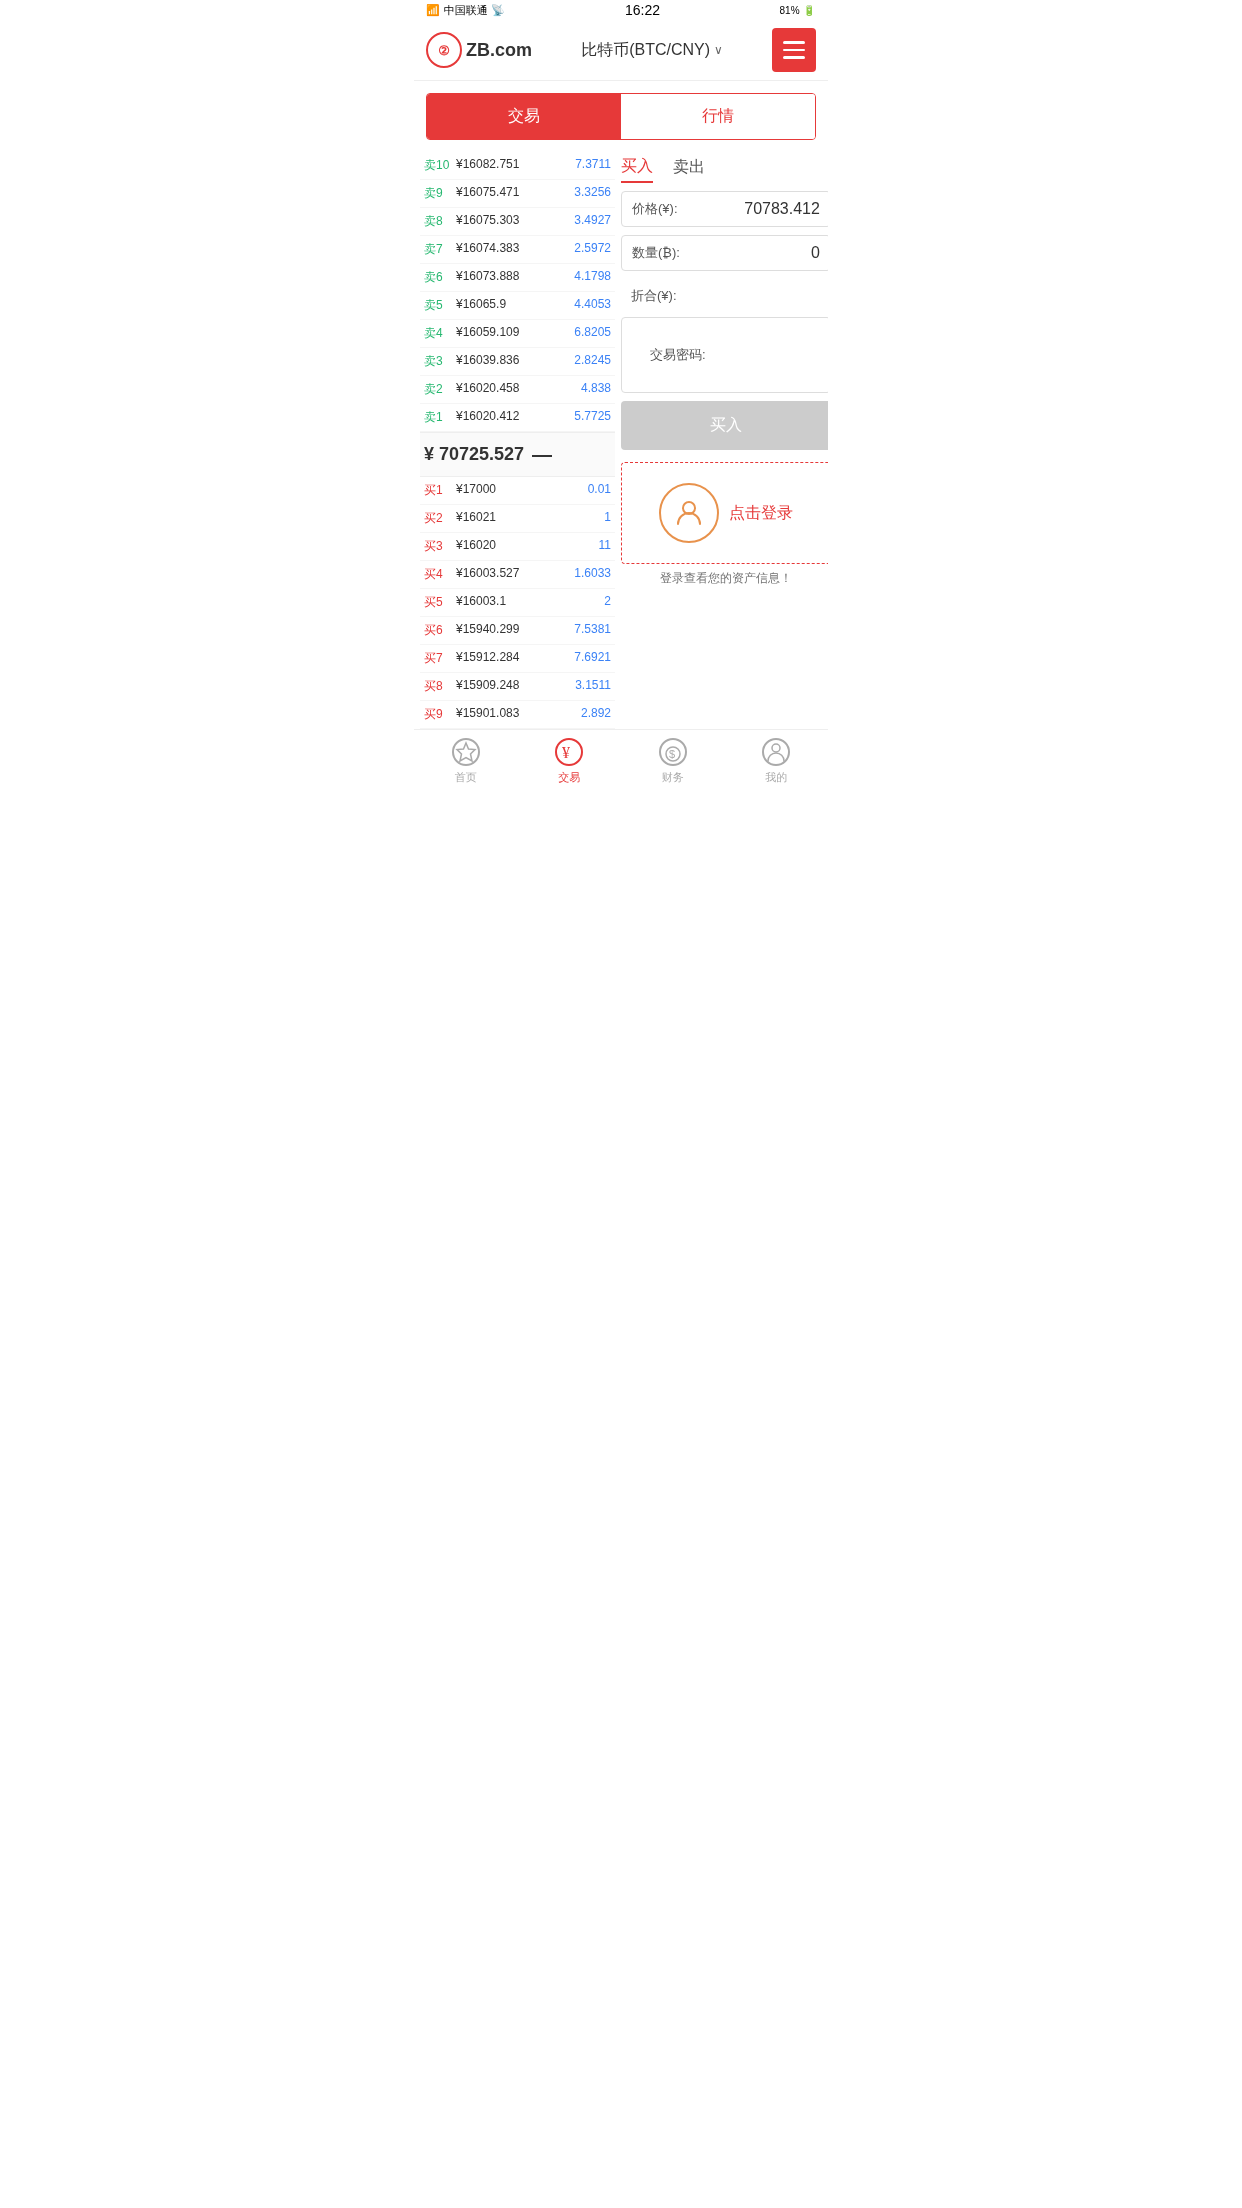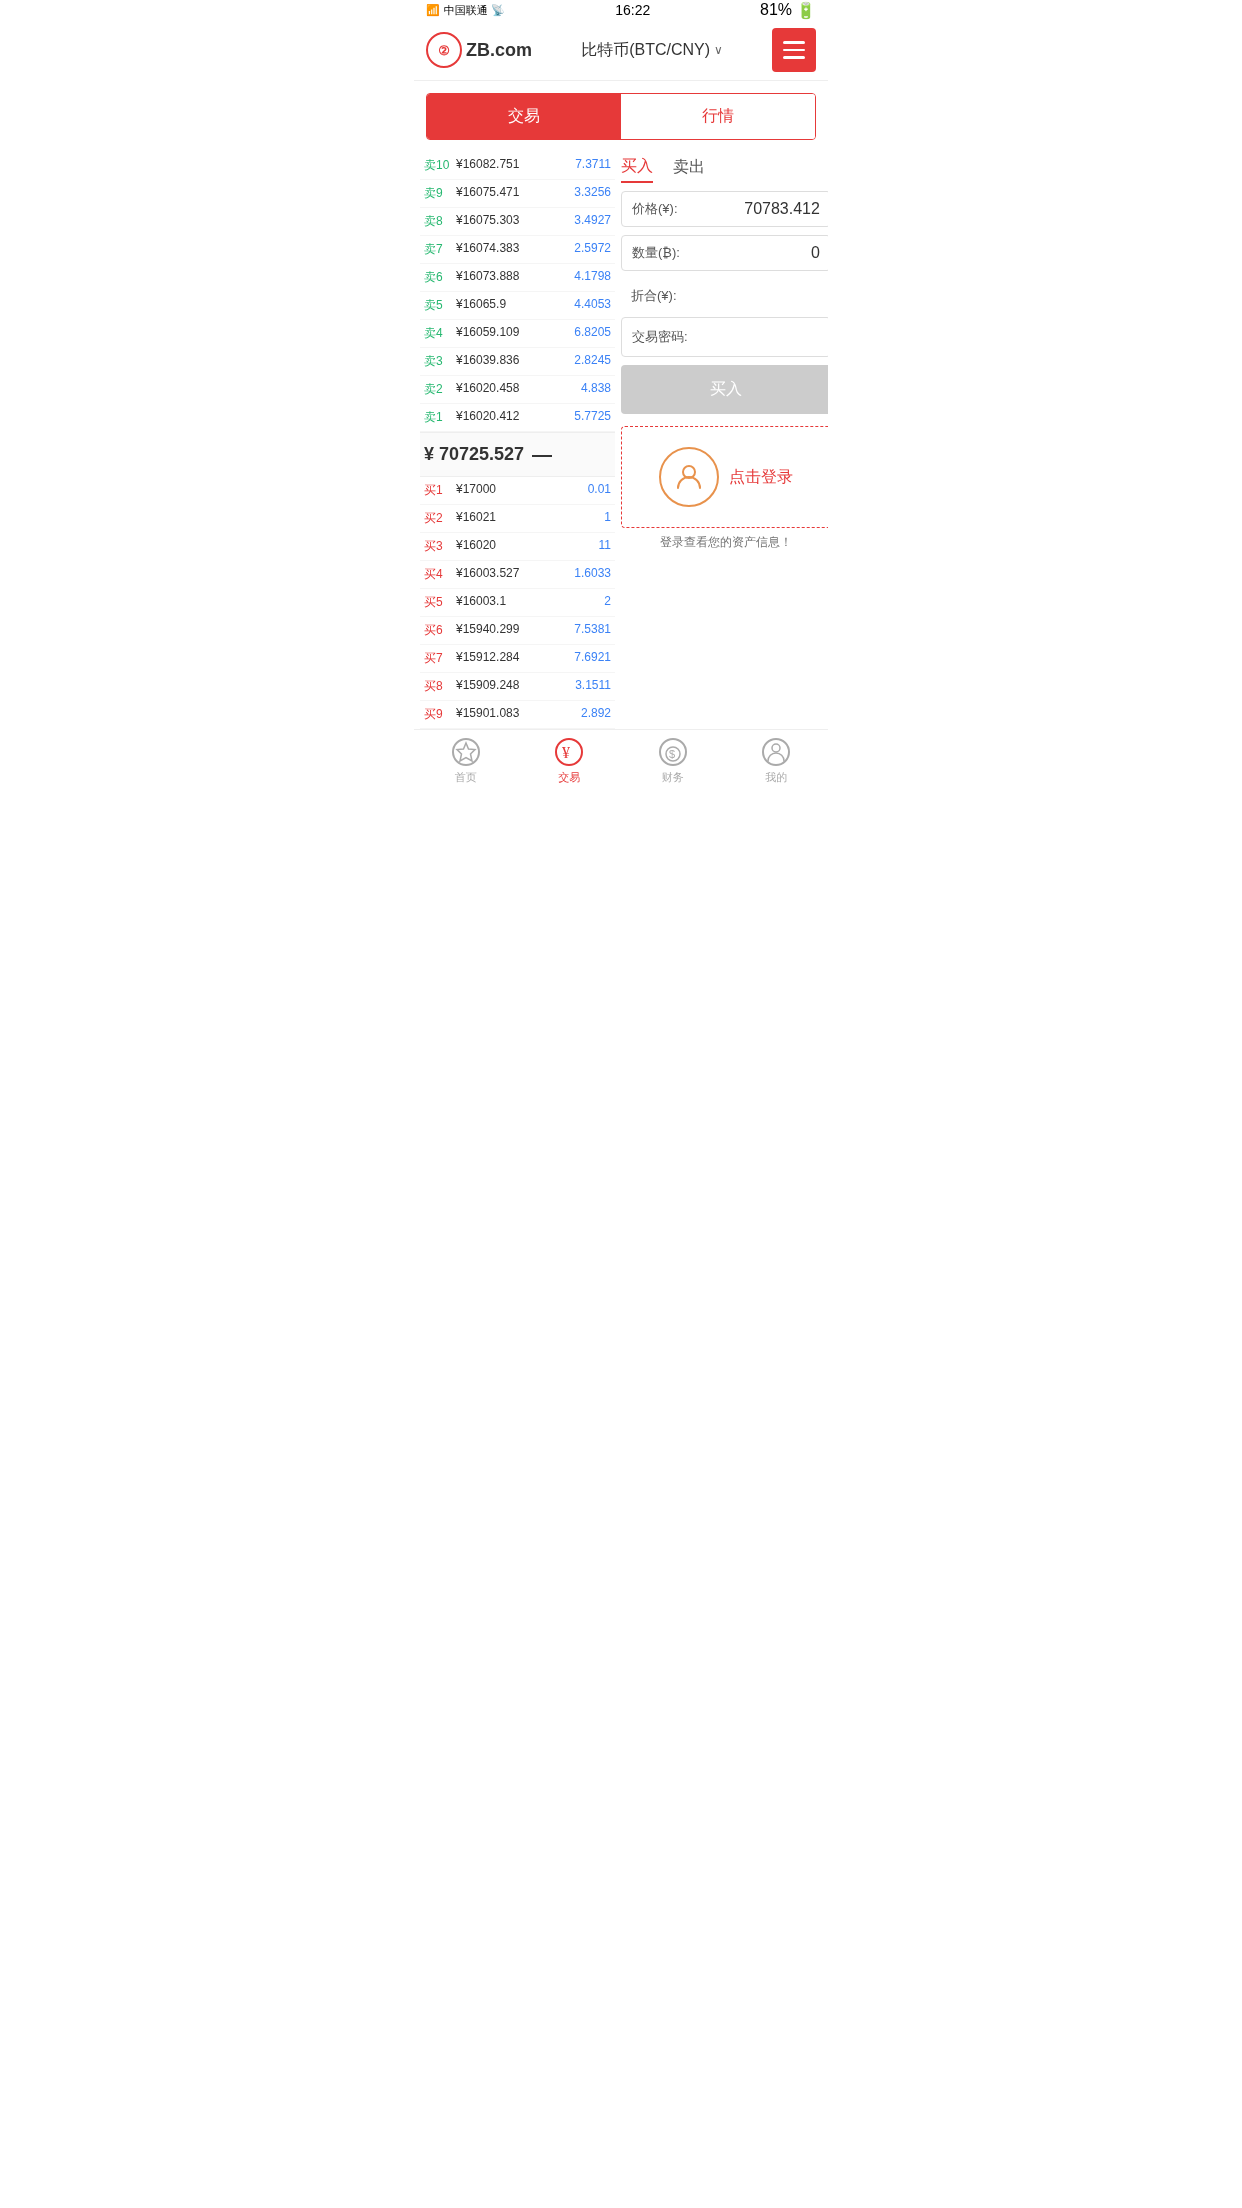--- a/index.html
+++ b/index.html
@@ -18,21 +18,21 @@
       display: flex;
       justify-content: space-between;
       align-items: center;
       padding: 4px 12px;
       background: #fff;
       font-size: 12px;
       height: 20px;
     }
     .status-left { display: flex; align-items: center; gap: 4px; font-size: 11px; }
     .status-center { font-size: 14px; font-weight: 500; }
-    .status-right { display: flex; align-items: center; gap: 4px; font-size: 16px; }
+    .status-right { display: flex; align-items: center; gap: 4px; font-size: 10px; }
 
     
     .header {
       display: flex;
       align-items: center;
       justify-content: space-between;
       padding: 8px 12px;
       border-bottom: 1px solid #eee;
       background: #fff;
     }
@@ -235,21 +235,21 @@
       border-color: #e63939;
       color: #e63939;
     }
     .nav-item .nav-label { font-size: 11px; color: #aaa; }
     .nav-item.active .nav-label { color: #e63939; }
 
     .password-field {
       border: 1px solid #ddd;
       border-radius: 4px;
       margin-bottom: 8px;
-      padding: 10px;
+      padding: 28px;
       display: flex; align-items: flex-start;
     }
     .password-field label { font-size: 13px; color: #555; }
   </style>
 </head>
 <body>
 
 <div class="status-bar">
   <div class="status-left">
     <span>📶</span>

